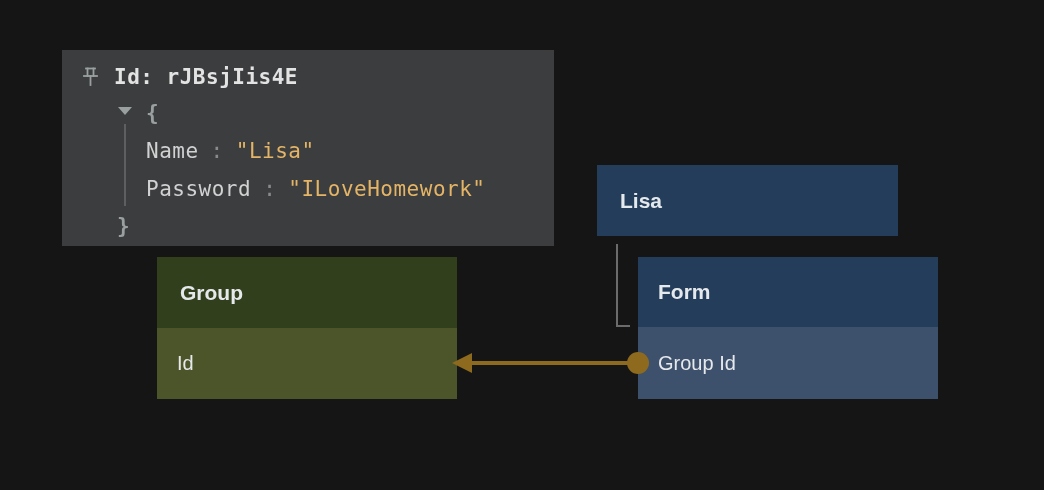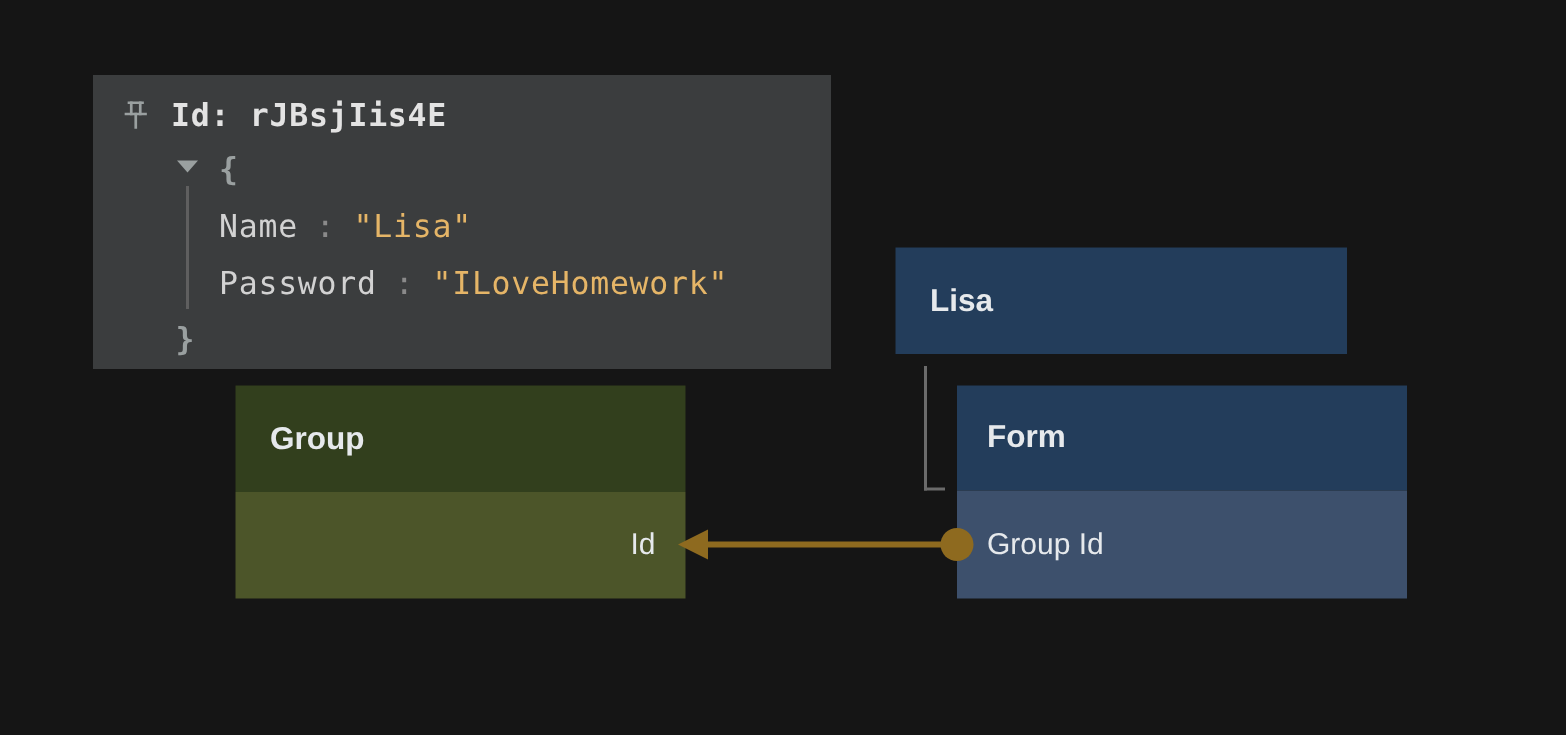--- a/index.html
+++ b/index.html
@@ -59,21 +59,21 @@
   .node-header, .node-row {
     display: flex; align-items: center;
     color: var(--node-text, #e6e9ec);
     padding: 0 20px;
   }
   .node-header { font-size: 21px; font-weight: 600; }
   .node-row { font-size: 20px; font-weight: 400; }
 
   .node-object { left: 157px; top: 257px; width: 300px; }
   .node-object .node-header { height: 71px; background: var(--object-header, #323f1d); padding-left: 23px; }
-  .node-object .node-row { height: 71px; background: var(--object-body, #4c5529); justify-content: flex-end; }
+  .node-object .node-row { height: 71px; background: var(--object-body, #4c5529); }
 
   .node-group { left: 597px; top: 165px; width: 301px; }
   .node-group .node-header { height: 71px; background: var(--blue-header, #233d5b); padding-left: 23px; }
 
   .node-form { left: 638px; top: 257px; width: 300px; }
   .node-form .node-header { height: 70px; background: var(--blue-header, #233d5b); }
   .node-form .node-row { height: 72px; background: var(--blue-body, #3d506c); }
 
   
   .hier-v {

